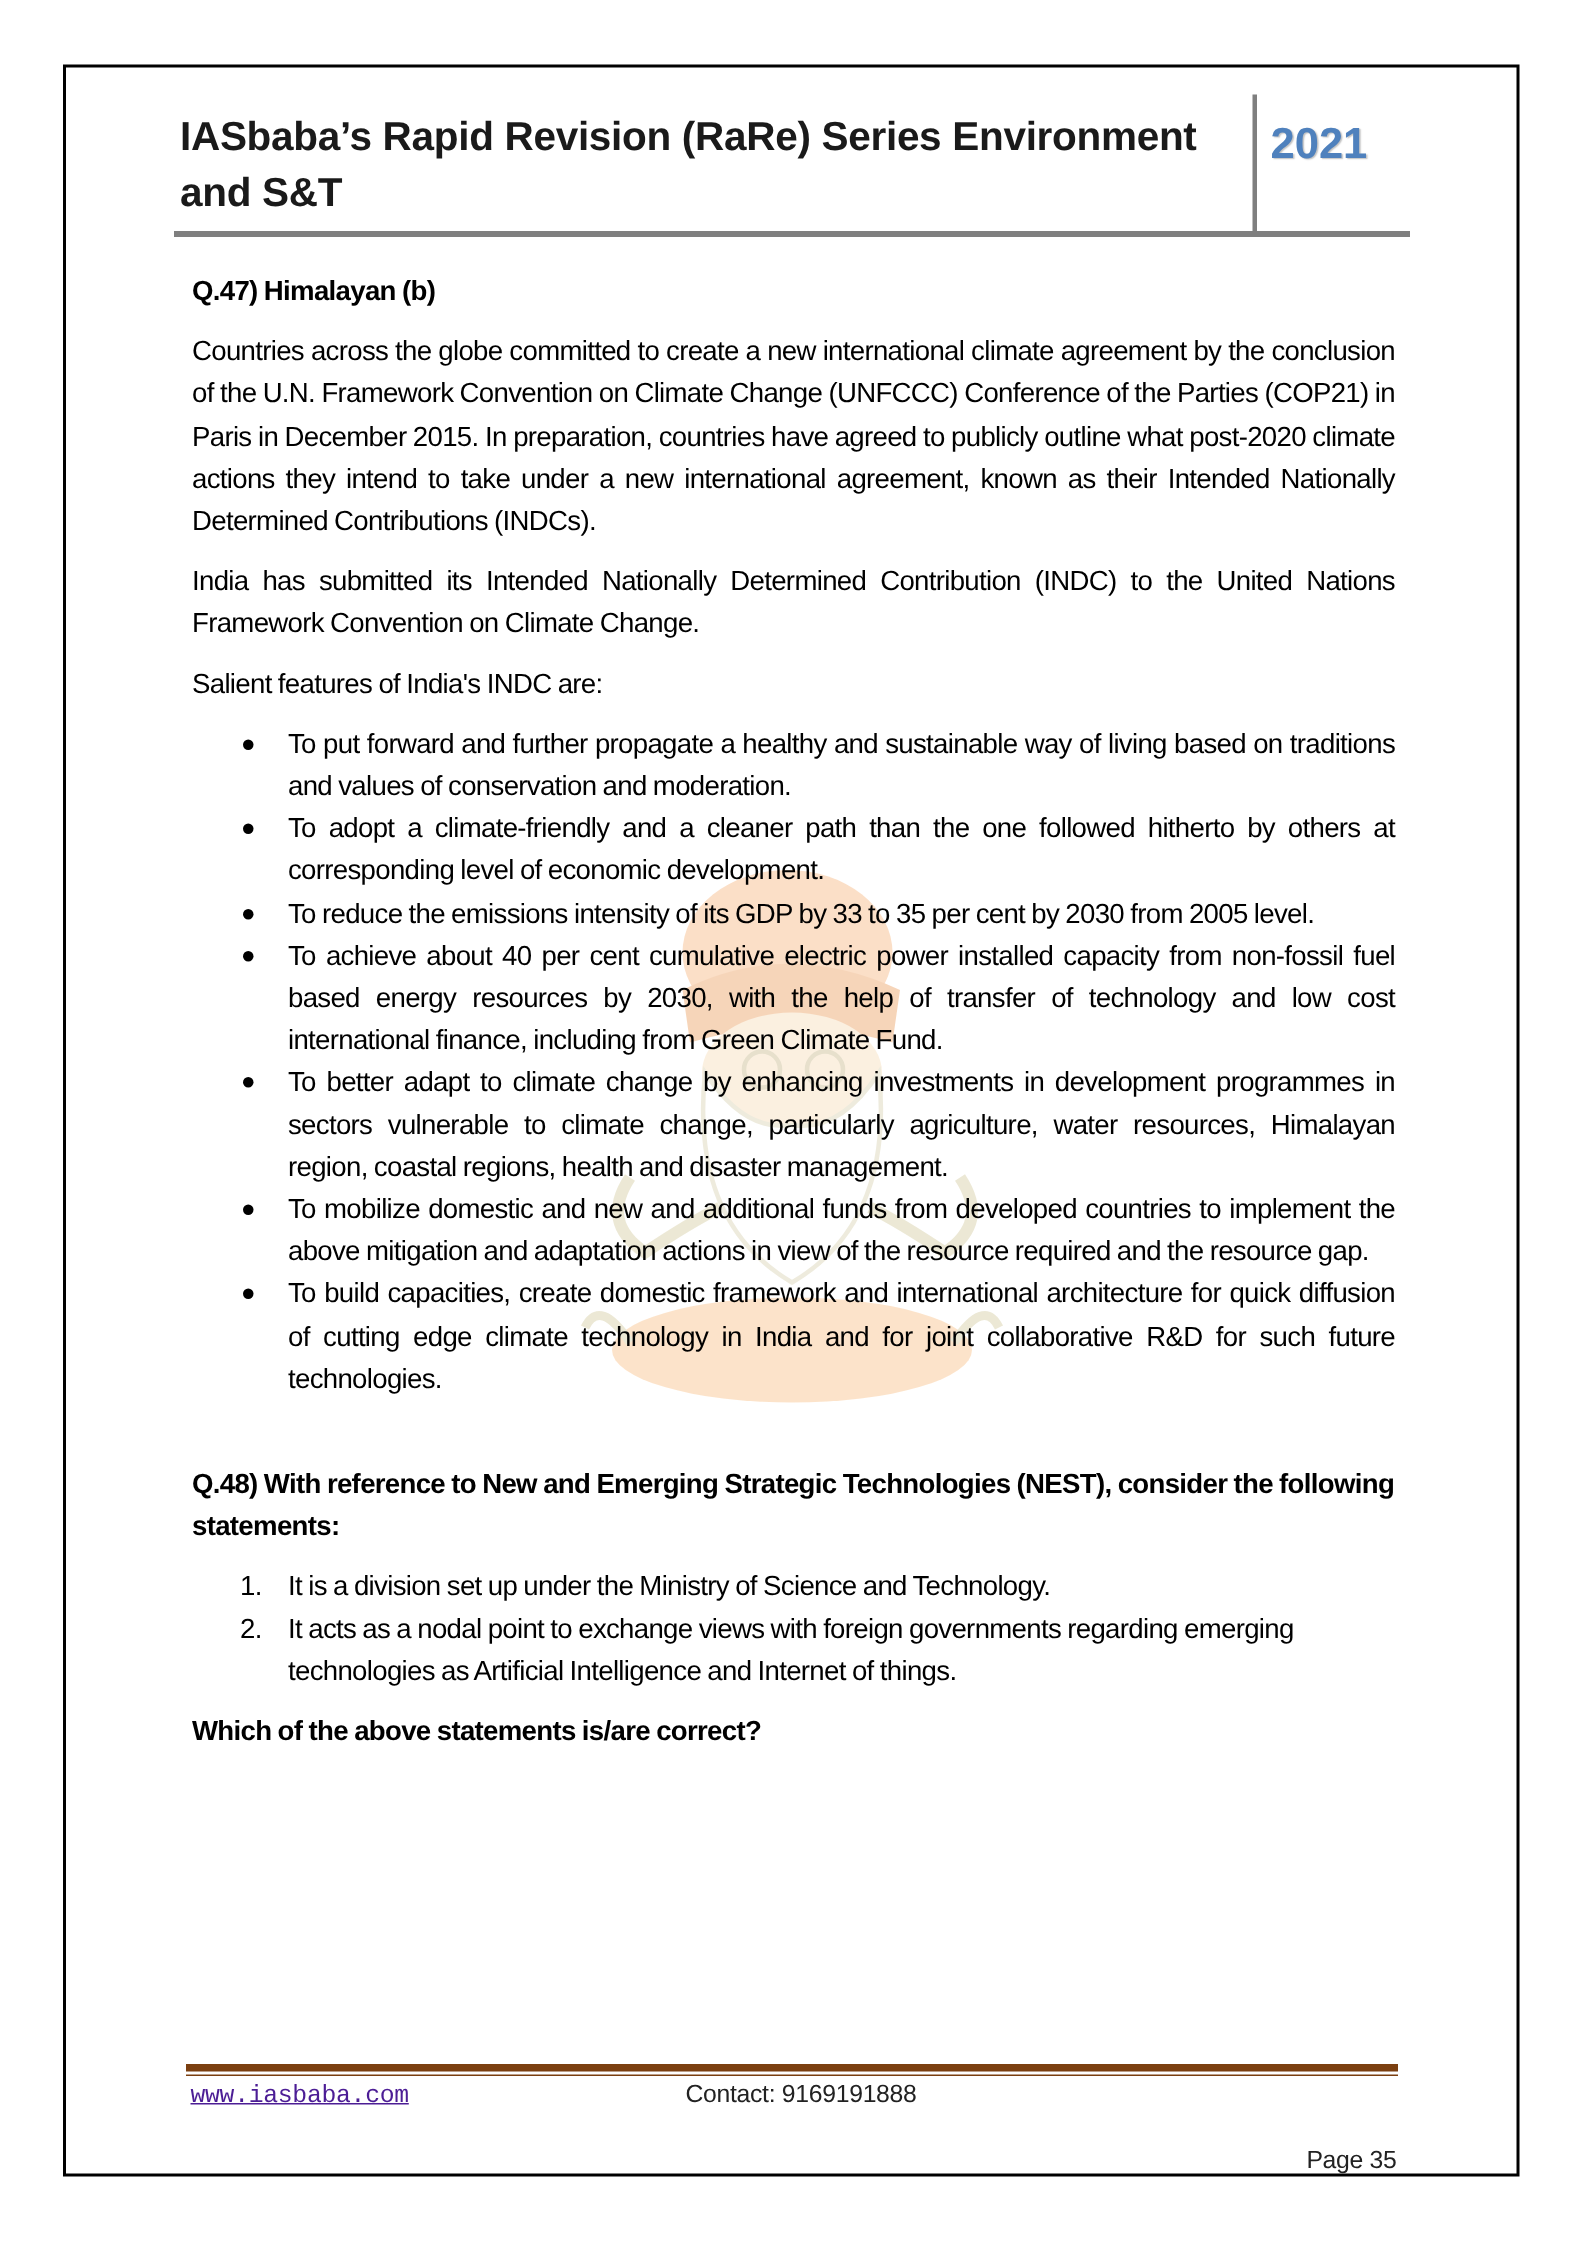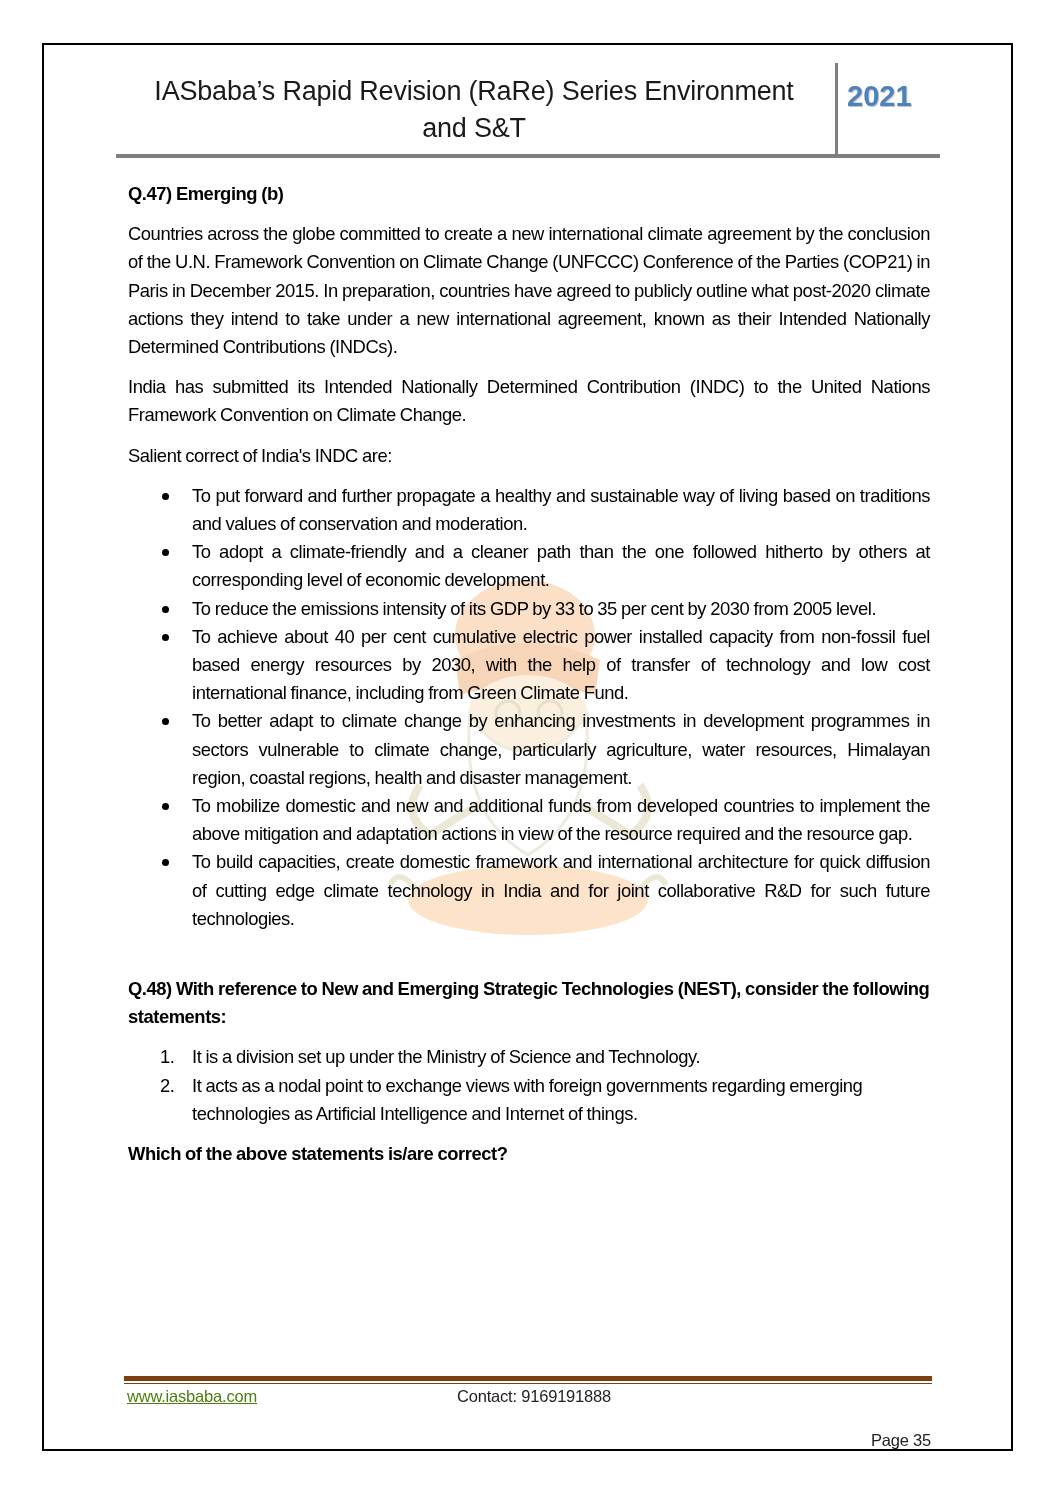--- a/index.html
+++ b/index.html
@@ -23,25 +23,26 @@
       height: 1408px;
       border: 2px solid #000;
       box-sizing: border-box;
     }
     
     .header-title {
       position: absolute;
       left: 120px;
       width: 708px;
       top: 73px;
-      text-align: center;
+      text-align: left;
       font-size: 27px;
       line-height: 37px;
       color: #1a1a1a;
       letter-spacing: -0.2px;
+      font-weight: bold;
     }
     .header-divider-v {
       position: absolute;
       left: 835px;
       top: 63px;
       width: 3px;
       height: 94px;
       background: #7f7f7f;
     }
     .header-year {
@@ -150,22 +151,23 @@
       width: 804px;
       height: 26px;
       font-size: 16.5px;
       color: #222;
       letter-spacing: -0.2px;
     }
     .footer-link {
       position: absolute;
       left: 0;
       top: 0;
-      color: #4d7c0f;
+      color: #4c1d95;
       text-decoration: underline;
+      font-family: Liberation Mono, monospace;
     }
     .footer-contact {
       position: absolute;
       left: 330px;
       top: 0;
     }
     .footer-page {
       position: absolute;
       right: 0;
       top: 0;
@@ -199,24 +201,24 @@
 
   <path d="M60 220 Q40 250 70 270 Q100 250 120 240" fill="none" stroke="#c9bf8a" stroke-width="8"></path>
   <path d="M280 220 Q300 250 270 270 Q240 250 220 240" fill="none" stroke="#c9bf8a" stroke-width="8"></path>
 
   <ellipse cx="168" cy="335" rx="120" ry="35" fill="#f7b26b"></ellipse>
   <path d="M60 330 Q40 300 30 320" fill="none" stroke="#c9bf8a" stroke-width="6"></path>
   <path d="M276 330 Q296 300 306 320" fill="none" stroke="#c9bf8a" stroke-width="6"></path>
 </svg>
 
 <div class="content">
-  <div class="heading">Q.47) Emerging (b)</div>
+  <div class="heading">Q.47) Himalayan (b)</div>
   <p>Countries across the globe committed to create a new international climate agreement by the conclusion of the U.N. Framework Convention on Climate Change (UNFCCC) Conference of the Parties (COP21) in Paris in December 2015. In preparation, countries have agreed to publicly outline what post-2020 climate actions they intend to take under a new international agreement, known as their Intended Nationally Determined Contributions (INDCs).</p>
   <p>India has submitted its Intended Nationally Determined Contribution (INDC) to the United Nations Framework Convention on Climate Change.</p>
-  <p>Salient correct of India's INDC are:</p>
+  <p>Salient features of India's INDC are:</p>
 
   <ul class="bullets">
     <li><span class="bullet-dot"></span><span>To put forward and further propagate a healthy and sustainable way of living based on traditions and values of conservation and moderation.</span></li>
     <li><span class="bullet-dot"></span><span>To adopt a climate-friendly and a cleaner path than the one followed hitherto by others at corresponding level of economic development.</span></li>
     <li><span class="bullet-dot"></span><span>To reduce the emissions intensity of its GDP by 33 to 35 per cent by 2030 from 2005 level.</span></li>
     <li><span class="bullet-dot"></span><span>To achieve about 40 per cent cumulative electric power installed capacity from non-fossil fuel based energy resources by 2030, with the help of transfer of technology and low cost international finance, including from Green Climate Fund.</span></li>
     <li><span class="bullet-dot"></span><span>To better adapt to climate change by enhancing investments in development programmes in sectors vulnerable to climate change, particularly agriculture, water resources, Himalayan region, coastal regions, health and disaster management.</span></li>
     <li><span class="bullet-dot"></span><span>To mobilize domestic and new and additional funds from developed countries to implement the above mitigation and adaptation actions in view of the resource required and the resource gap.</span></li>
     <li><span class="bullet-dot"></span><span>To build capacities, create domestic framework and international architecture for quick diffusion of cutting edge climate technology in India and for joint collaborative R&amp;D for such future technologies.</span></li>
   </ul>

